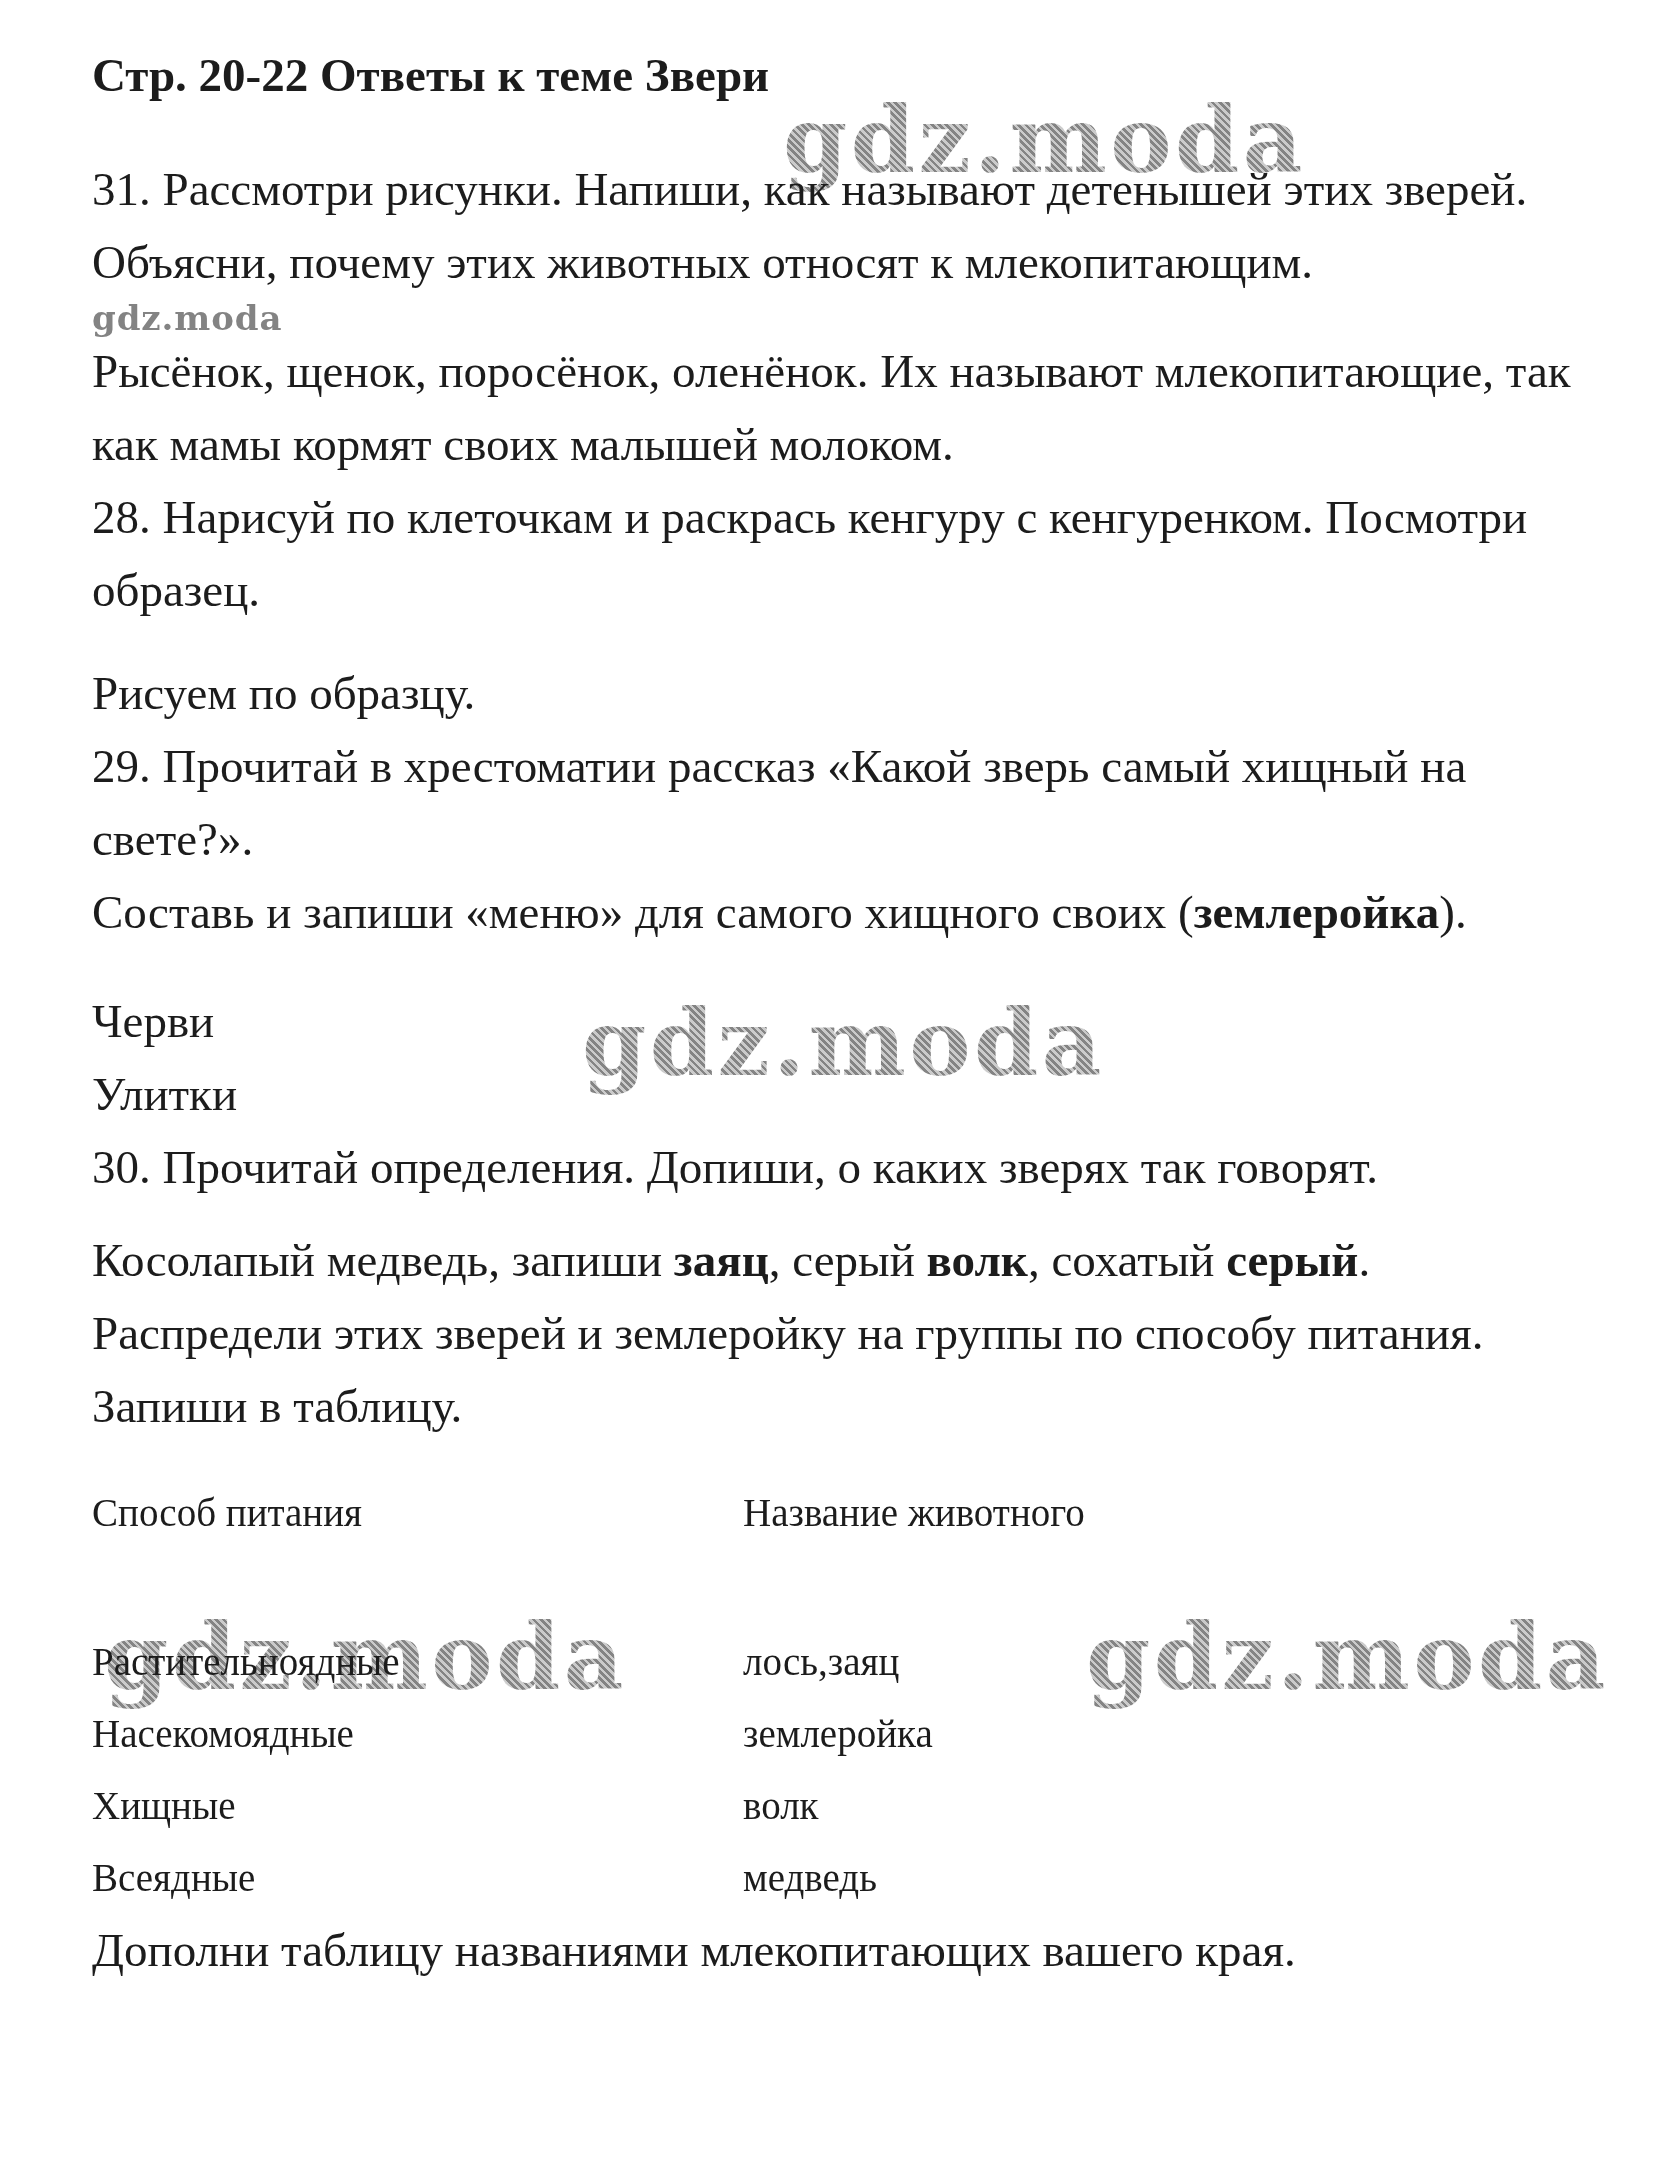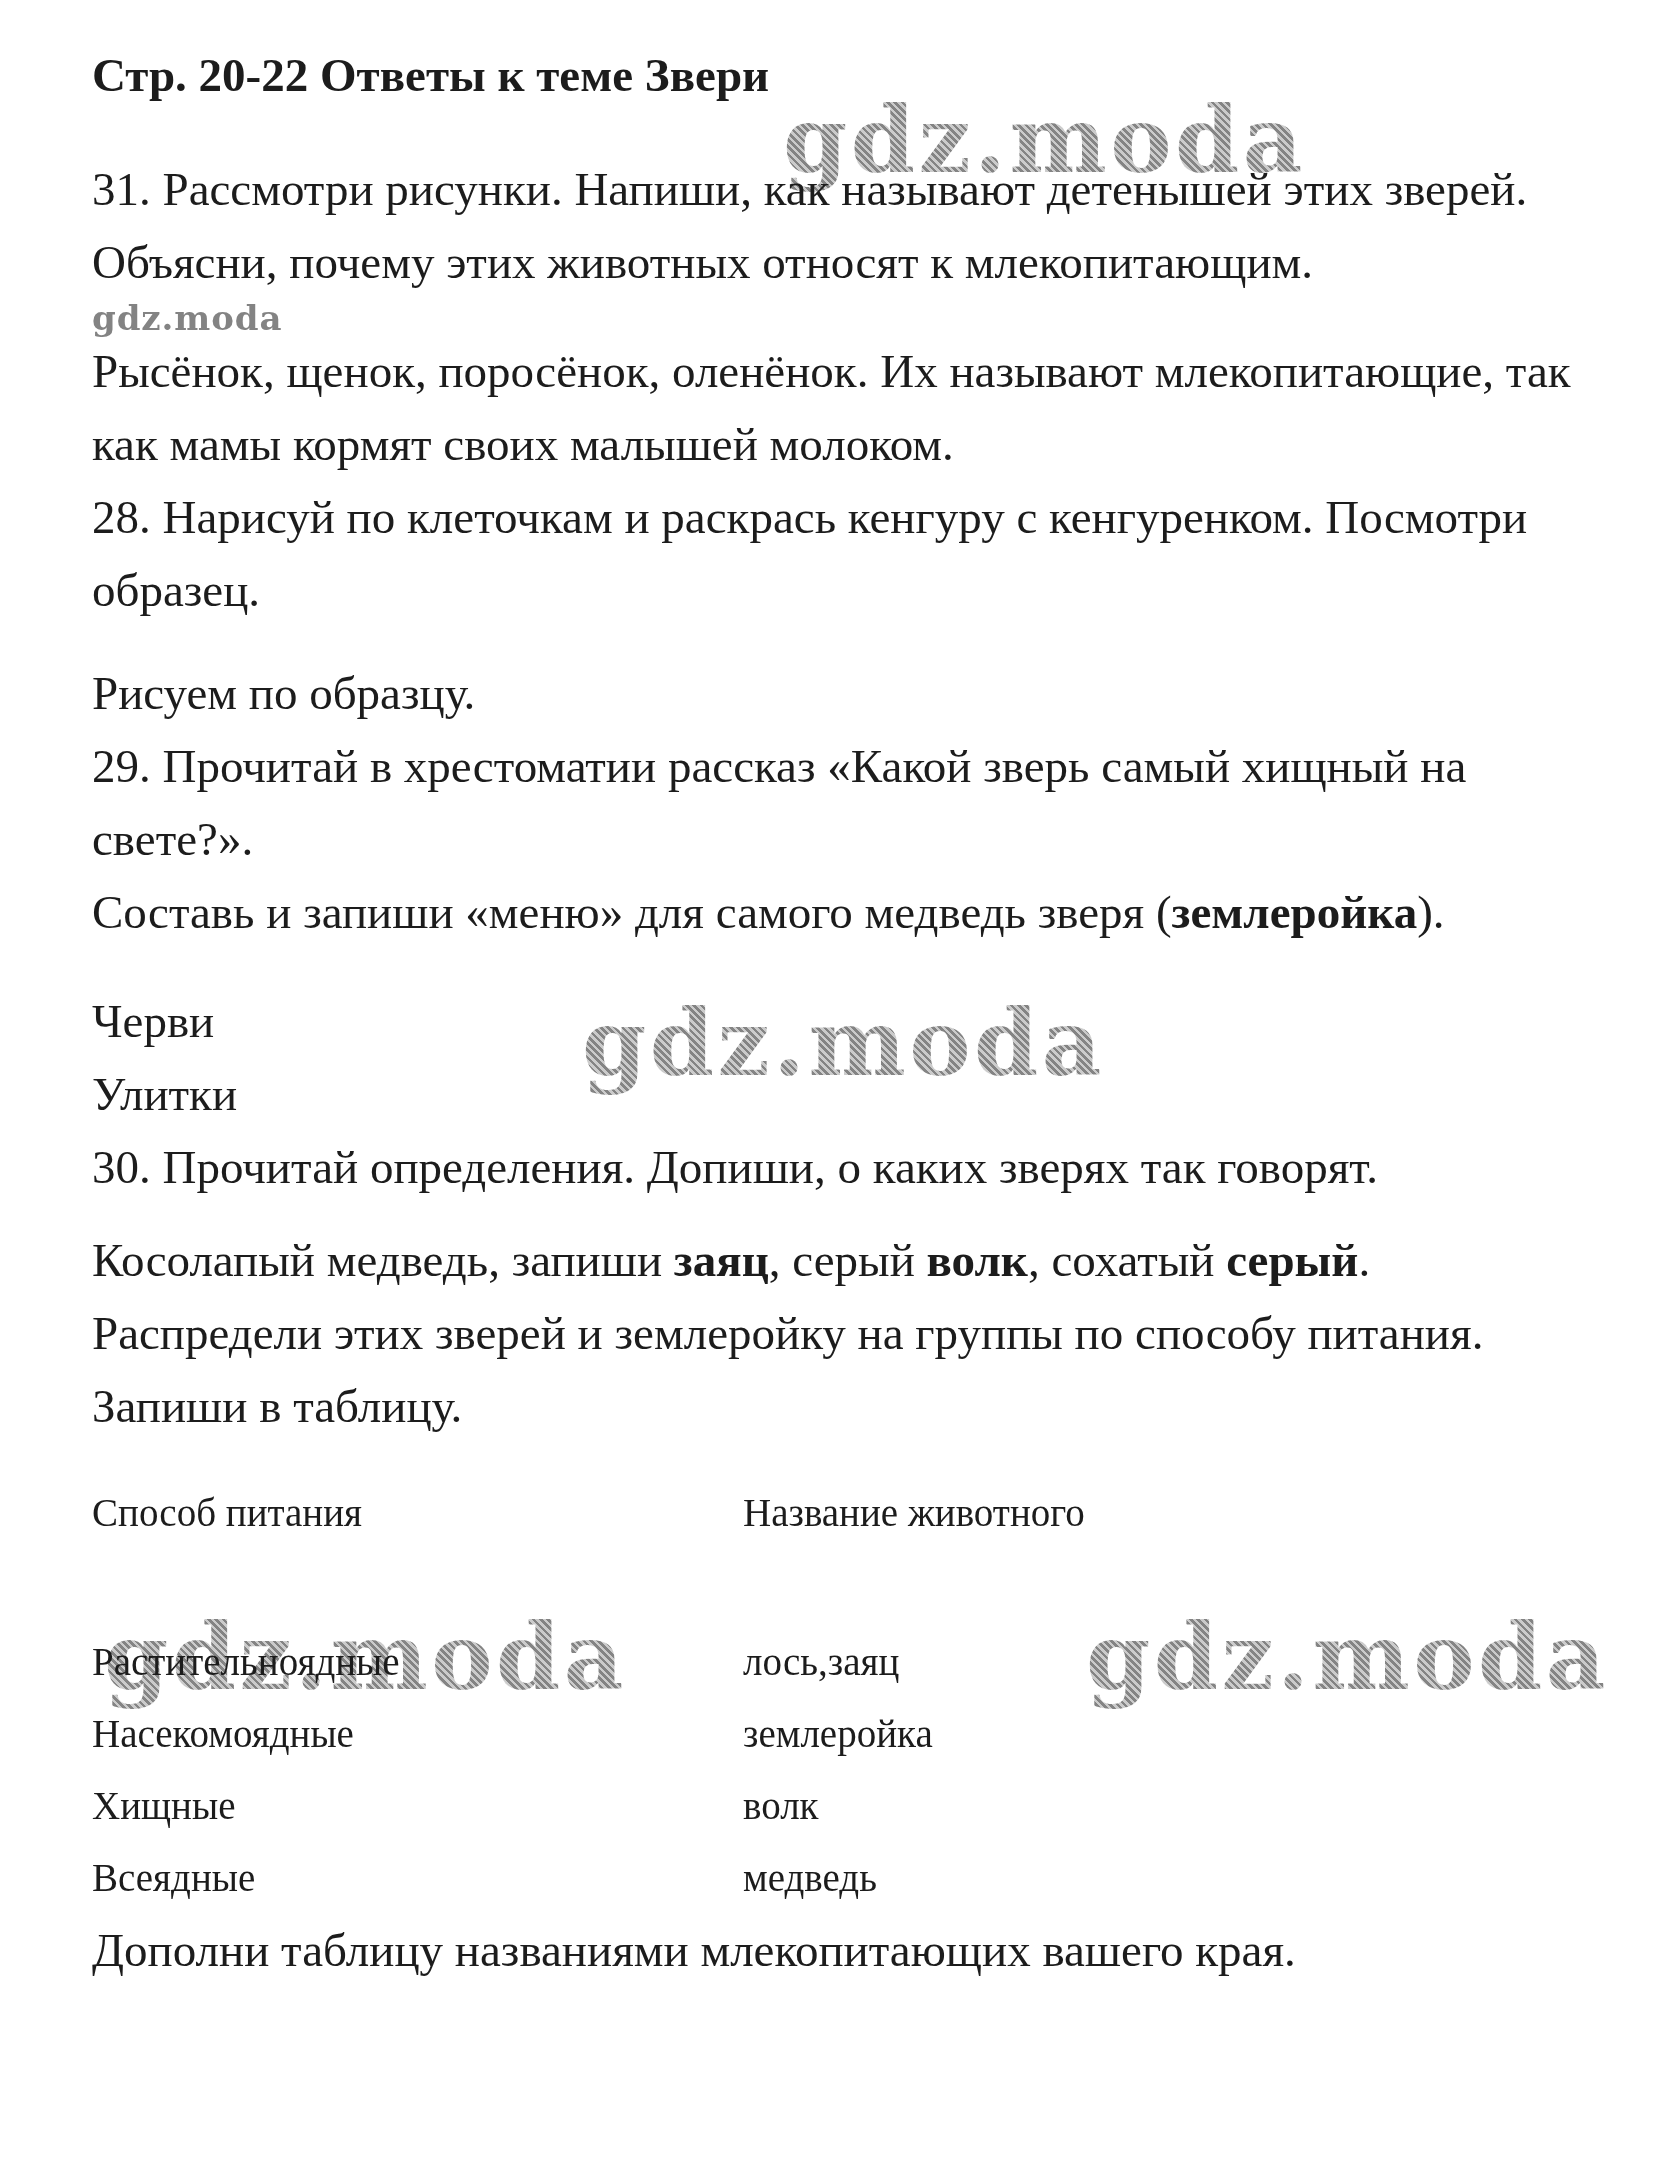--- a/index.html
+++ b/index.html
@@ -96,21 +96,21 @@
 
     <p class="mt-42">Рысёнок, щенок, поросёнок, оленёнок. Их называют млекопитающие, так как мамы кормят своих малышей молоком.</p>
 
     <p>28. Нарисуй по клеточкам и раскрась кенгуру с кенгуренком. Посмотри образец.</p>
 
     <p class="mt-35">Рисуем по образцу.</p>
 
     <p>29. Прочитай в хрестоматии рассказ «Какой зверь самый хищный на свете?».</p>
 
     <p>
-      <span>Составь и запиши «меню» для самого медведь зверя (</span><span class="bold">землеройка</span><span>).</span>
+      <span>Составь и запиши «меню» для самого хищного своих (</span><span class="bold">землеройка</span><span>).</span>
     </p>
 
     <p class="mt-42">Черви</p>
     <p>Улитки</p>
 
     <p>30. Прочитай определения. Допиши, о каких зверях так говорят.</p>
 
     <p class="mt-23">
       <span>Косолапый медведь, запиши </span><span class="bold">заяц</span><span>, серый </span><span class="bold">волк</span><span>, сохатый </span><span class="bold">серый</span><span>.</span>
     </p>

